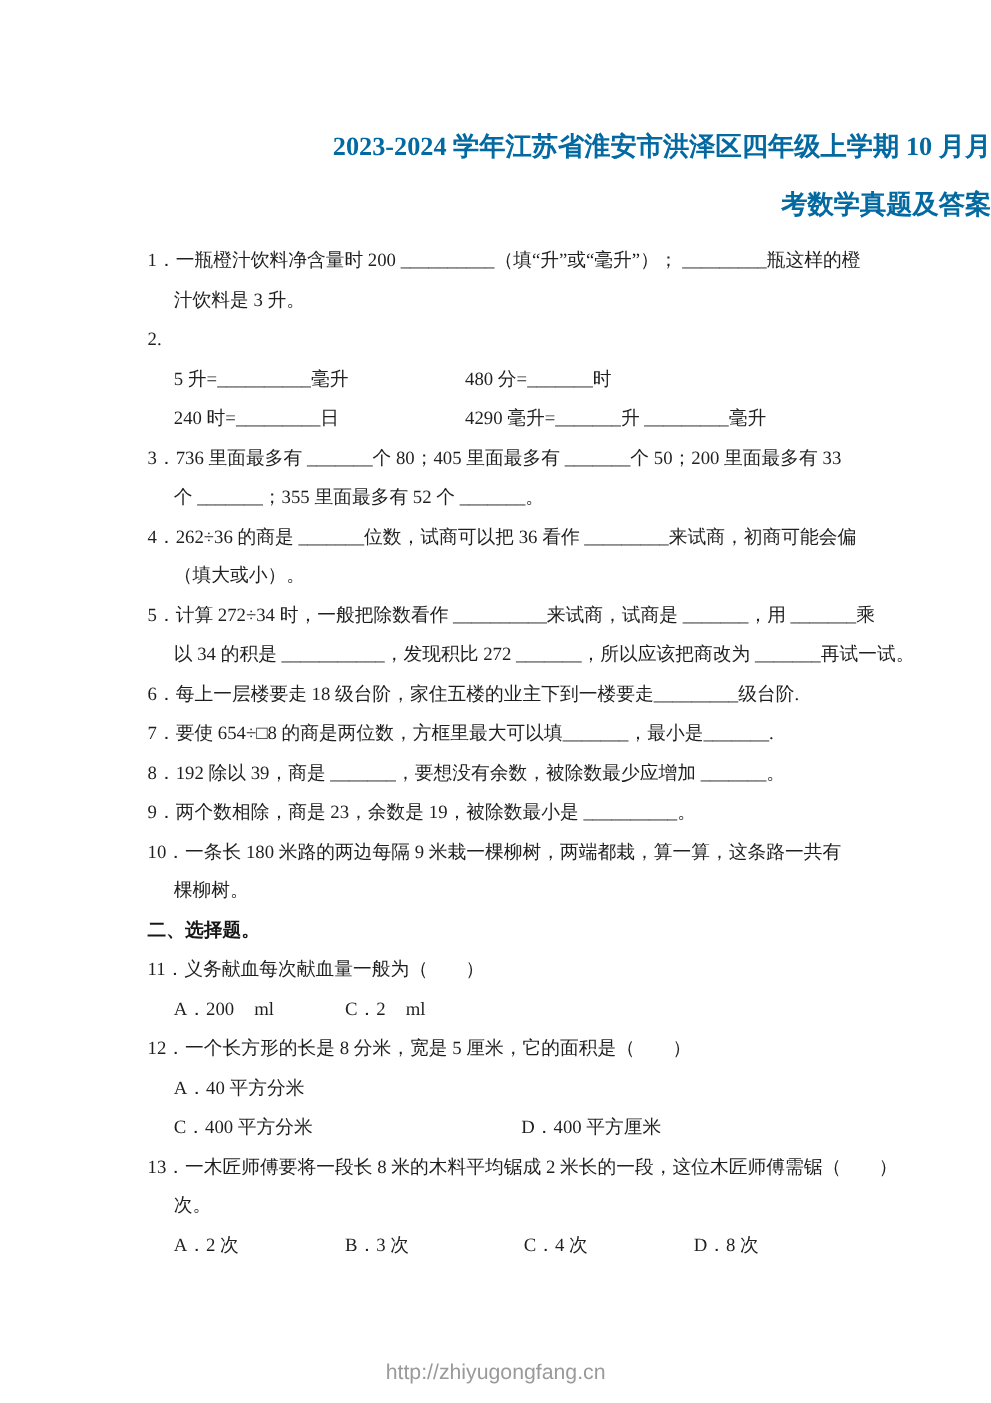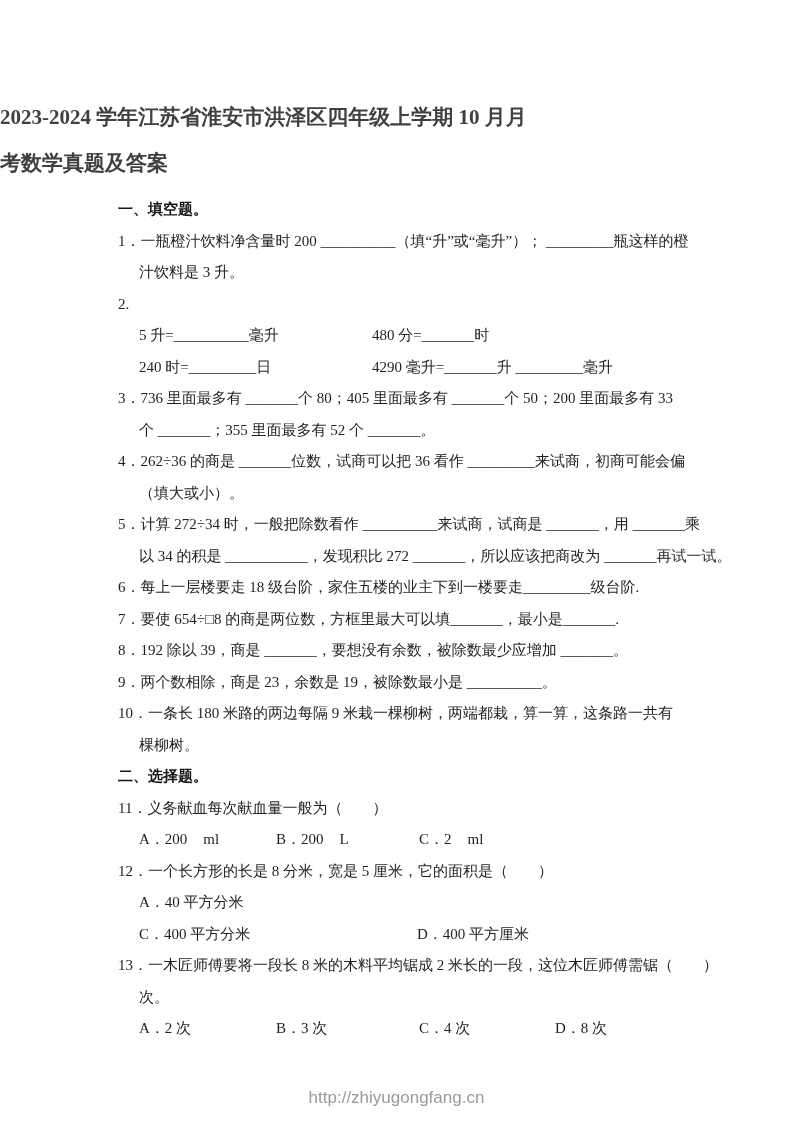--- a/index.html
+++ b/index.html
@@ -11,25 +11,25 @@
     position: relative;
     width: 793px;
     height: 1122px;
     background: #ffffff;
     overflow: hidden;
     font-family: "Liberation Serif", "DejaVu Serif", serif;
     color: #1f1f1f;
   }
   .doc-title {
     margin-top: 94px;
-    text-align: left;
+    text-align: right;
     font-size: 21px;
     font-weight: bold;
     line-height: 46px;
-    color: #404040;
+    color: #0369a1;
   }
   .content {
     padding-left: 118px;
     padding-right: 106px;
     padding-top: 8px;
     font-size: 15px;
   }
   .line {
     height: 31.5px;
     line-height: 31.5px;
@@ -76,21 +76,20 @@
 
 <div class="page">
 
   <div class="doc-title">
     <div>2023-2024 学年江苏省淮安市洪泽区四年级上学期 10 月月</div>
     <div>考数学真题及答案</div>
   </div>
 
   <div class="content">
 
-    <div class="line section-header">一、填空题。</div>
 
     <div class="line">1．一瓶橙汁饮料净含量时 200 __________（填“升”或“毫升”）； _________瓶这样的橙</div>
     <div class="line cont">汁饮料是 3 升。</div>
 
     <div class="line">2.</div>
 
     <div class="line conv-row">
       <span>5 升=__________毫升</span>
       <span>480 分=_______时</span>
     </div>
@@ -114,21 +113,20 @@
     <div class="line">9．两个数相除，商是 23，余数是 19，被除数最小是 __________。</div>
 
     <div class="line">10．一条长 180 米路的两边每隔 9 米栽一棵柳树，两端都栽，算一算，这条路一共有</div>
     <div class="line cont">棵柳树。</div>
 
     <div class="line section-header">二、选择题。</div>
 
     <div class="line">11．义务献血每次献血量一般为（　　）</div>
     <div class="line opt-row-4">
       <span><span>A．200</span><span class="unit-italic">ml</span></span>
-      <span><span>B．200</span><span class="unit-italic">L</span></span>
       <span><span>C．2</span><span class="unit-italic">ml</span></span>
     </div>
 
     <div class="line">12．一个长方形的长是 8 分米，宽是 5 厘米，它的面积是（　　）</div>
     <div class="line opt-row-2">
       <span>A．40 平方分米</span>
     </div>
     <div class="line opt-row-2">
       <span>C．400 平方分米</span>
       <span>D．400 平方厘米</span>

